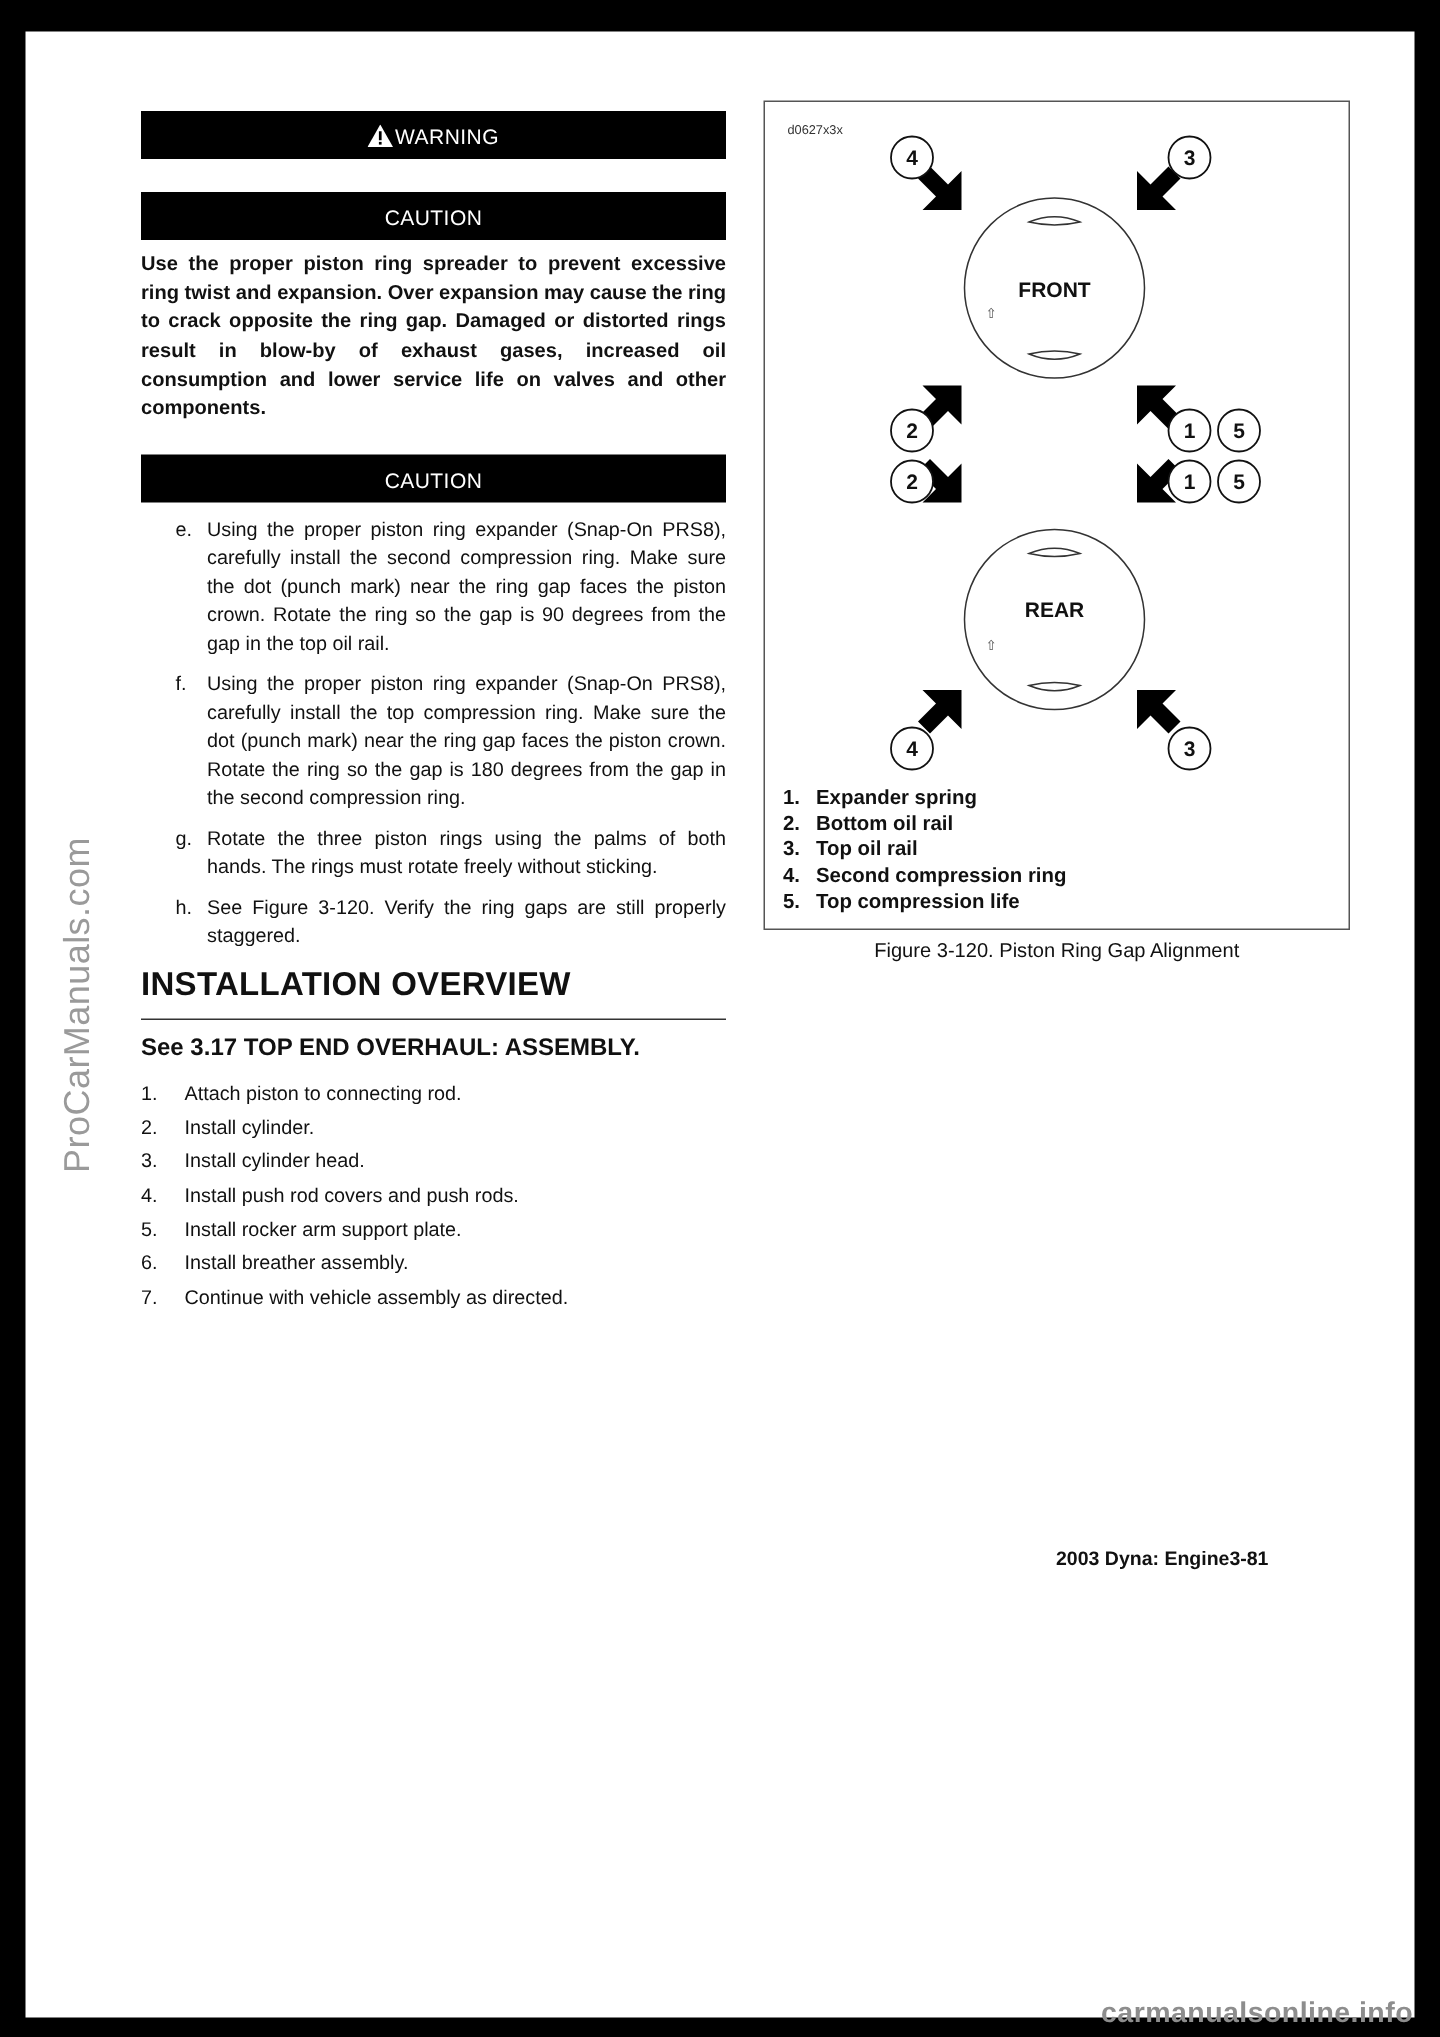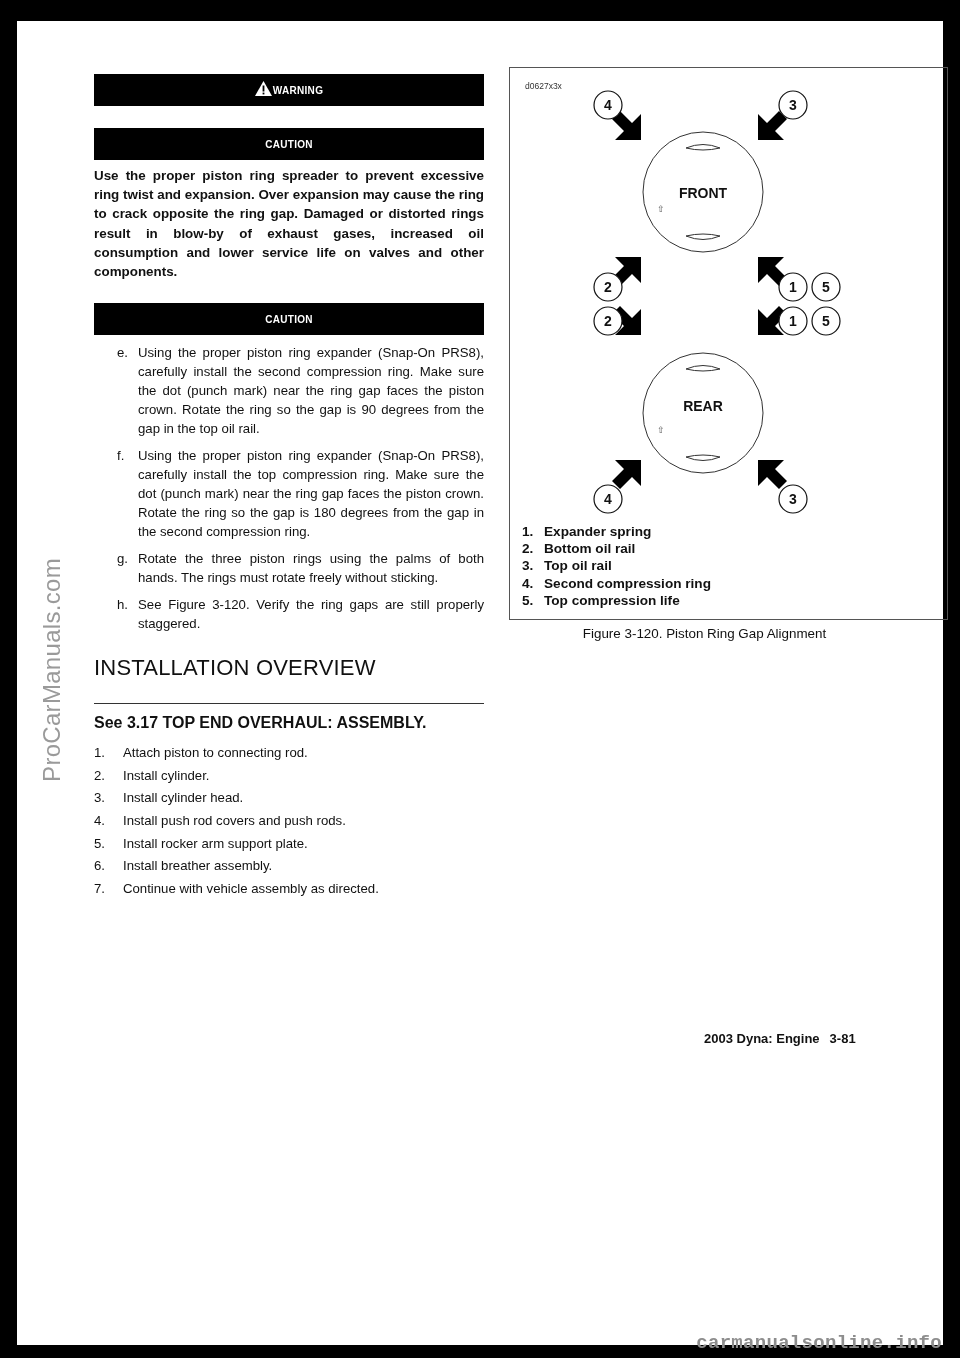--- a/index.html
+++ b/index.html
@@ -11,61 +11,60 @@
     position: absolute; left: 17px; top: 21px; width: 926px; height: 1324px; background: #fff;
   }
   .watermark-side {
     position: absolute; left: 52px; top: 670px;
     transform: translate(-50%, -50%) rotate(-90deg);
     font-size: 24px; color: #9a9a9a; white-space: nowrap; letter-spacing: 0.3px;
   }
   .watermark-bottom {
     position: absolute; right: 18px; bottom: 4px; font-size: 19px; color: #8d8d8d; font-weight: bold;
     letter-spacing: 0.3px;
-    font-family: Liberation Mono, monospace;
   }
   .left-col { position: absolute; left: 94px; top: 74px; width: 390px; }
   .banner {
-    background: #000; color: #fff; text-align: center; font-weight: bold; font-size: 10px;
+    background: #000; color: #fff; text-align: center; font-weight: normal; font-size: 14px;
     height: 32px; line-height: 34px; letter-spacing: 0.3px;
   }
   .banner .tri { display: inline-block; vertical-align: -2px; margin-right: 1px; }
   .notice {
     font-weight: bold; font-size: 13.4px; line-height: 19.2px; text-align: justify; margin: 6px 0 0 0;
   }
   .block { margin-bottom: 22px; }
   .steps { margin-top: 8px; padding-left: 23px; }
   .step { display: flex; font-size: 13.2px; line-height: 19px; margin-bottom: 8px; }
   .step .lbl { width: 21px; flex: none; }
   .step .txt { flex: 1; text-align: justify; }
   .section-title {
-    font-weight: normal; font-size: 22px; margin-top: 22px; padding-bottom: 22px;
+    font-weight: bold; font-size: 22px; margin-top: 10px; padding-bottom: 10px;
     border-bottom: 1.5px solid #333; letter-spacing: 0.2px;
   }
   .intro { font-size: 16px; margin-top: 10px; font-weight: bold; }
   .olist { margin-top: 10px; }
   .oitem { display: flex; font-size: 13.2px; line-height: 22.6px; }
   .oitem .num { width: 29px; flex: none; }
   .figure {
-    position: absolute; left: 509px; top: 67px; width: 439px; height: 553px;
+    position: absolute; left: 509px; top: 67px; width: 391px; height: 553px;
     border: 1px solid #555; box-sizing: border-box;
   }
   .fig-id { position: absolute; left: 15px; top: 13px; font-size: 8.5px; color: #333; }
   .fig-svg { position: absolute; left: 0; top: 0; }
   .legend { position: absolute; left: 12px; top: 455px; font-weight: bold; font-size: 13.6px; line-height: 17.2px; }
   .legend .li { display: flex; }
   .legend .n { width: 22px; }
   .caption {
     position: absolute; left: 509px; top: 626px; width: 391px; text-align: center;
     font-weight: normal; font-size: 13.4px;
   }
   .footer {
     position: absolute; left: 704px; top: 1031px; font-weight: bold; font-size: 13px; white-space: nowrap;
   }
-  .footer .pg { margin-left: 10px; }
+  .footer .pg { margin-left: 0; }
 </style>
 </head>
 <body>
 
 <div class="page"></div>
 
 <div class="watermark-side">ProCarManuals.com</div>
 <div class="watermark-bottom">carmanualsonline.info</div>
 
 <div class="left-col">

